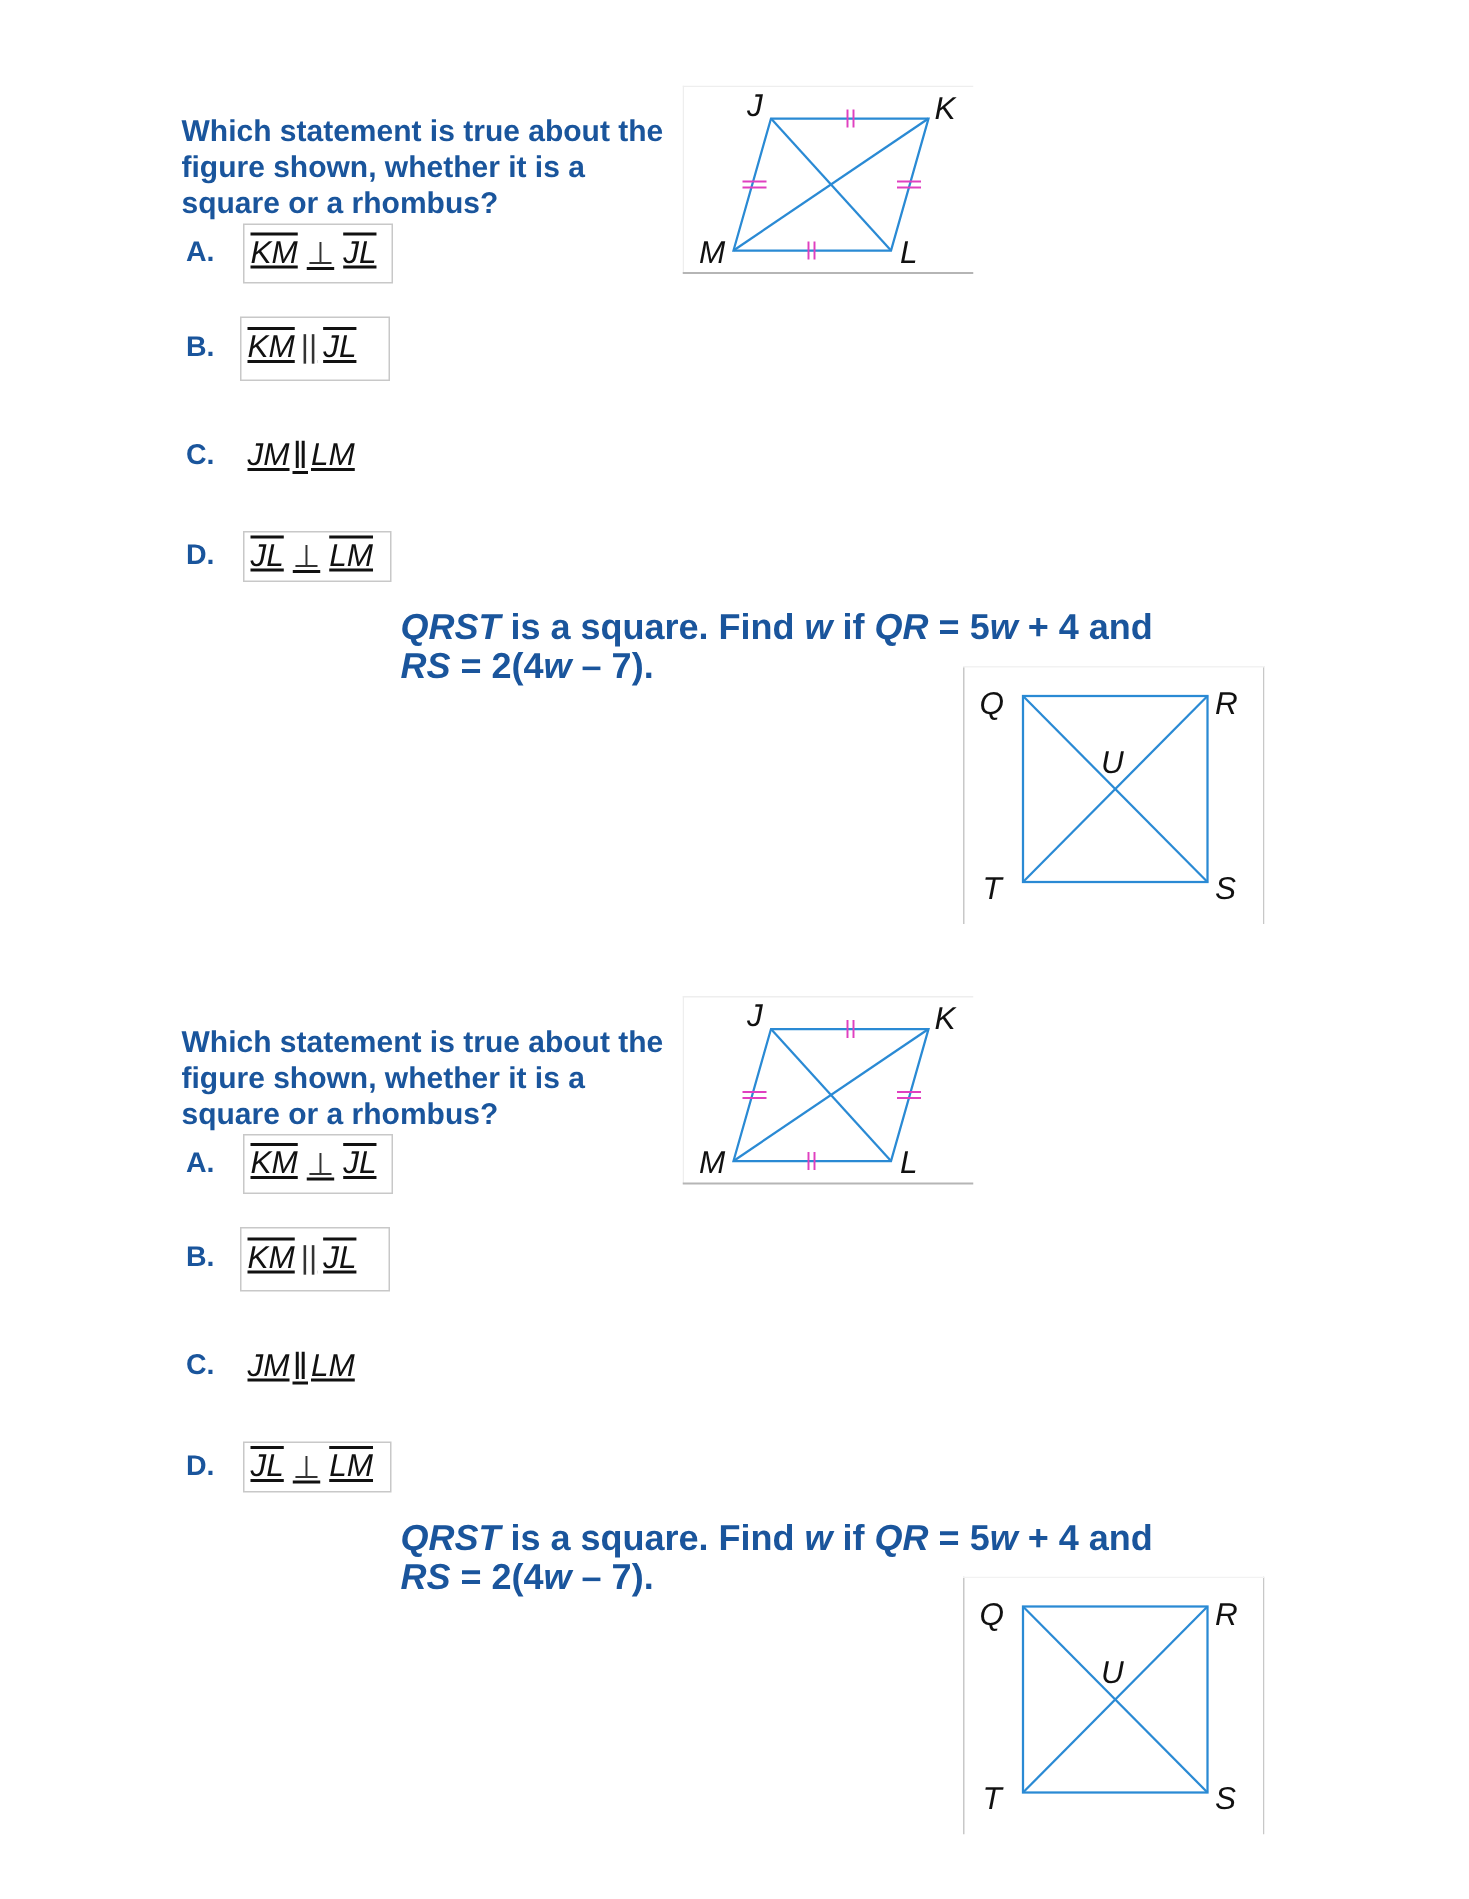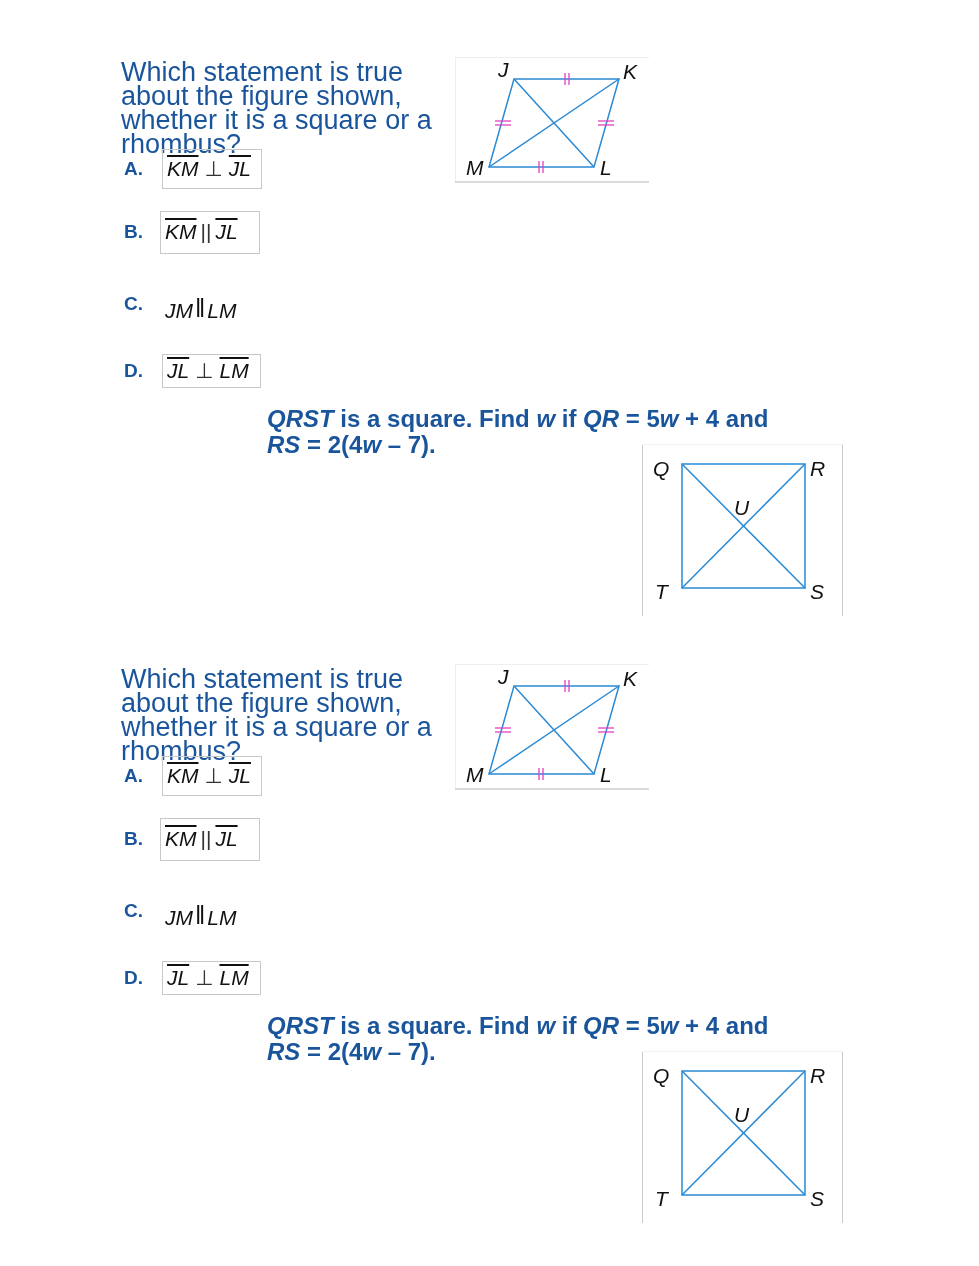--- a/index.html
+++ b/index.html
@@ -1,26 +1,26 @@
 <!DOCTYPE html>
 <html><head>
   <meta charset="utf-8">
   <style>
     html, body { margin: 0; padding: 0; background: #ffffff; }
     body { width: 979px; height: 1266px; position: relative; overflow: hidden;
            font-family: "Liberation Sans", sans-serif; }
     .block { position: absolute; left: 0; width: 979px; height: 607px; }
-    .q-title { position: absolute; left: 121px; top: 60px; width: 330px;
-               color: #1a559c; font-weight: normal; font-size: 27px; line-height: 24px; }
+    .q-title { position: absolute; left: 121px; top: 76px; width: 330px;
+               color: #1a559c; font-weight: bold; font-size: 20px; line-height: 24px; }
     .opt { position: absolute; left: 124px; height: 40px; display: flex; align-items: center; }
     .opt-letter { color: #1a559c; font-weight: bold; font-size: 19px; width: 38px; }
     .opt-box { border: 1px solid #c8c8c8; height: 40px; box-sizing: border-box;
                display: flex; align-items: center; padding: 0 6px 0 4px;
-               font-size: 21px; color: #111; }
-    .opt-plain { border-color: transparent; align-items: flex-end; }
+               font-size: 21px; color: #111; text-decoration: underline; }
+    .opt-plain { border-color: transparent; }
     .ov { text-decoration: overline; font-style: italic; }
     .it { font-style: italic; }
     .sym { font-style: normal; margin: 0 6px; color: #333; }
     .dbar { font-style: normal; font-size: 25px; margin: 0 2px; }
     .fig { position: absolute; }
     .q2-title { position: absolute; left: 267px; top: 406px; width: 520px;
                 color: #1a559c; font-weight: bold; font-size: 24px; line-height: 26px; }
     .fig svg text { font-family: "Liberation Sans", sans-serif; font-style: italic; font-size: 21px; fill: #111; }
   </style>
 </head>

